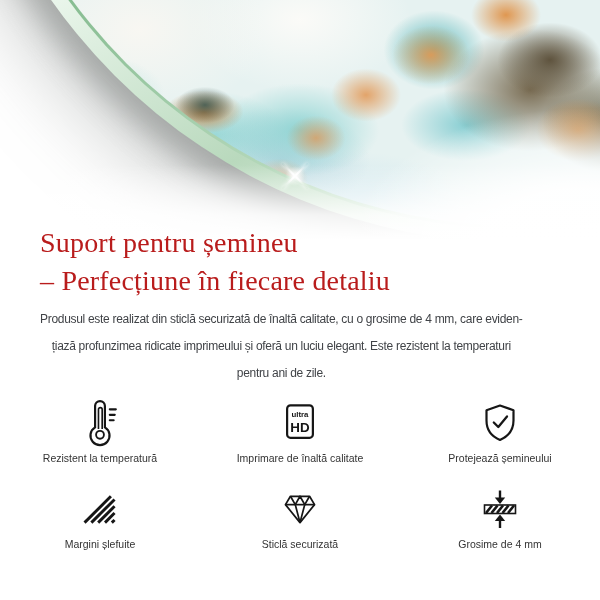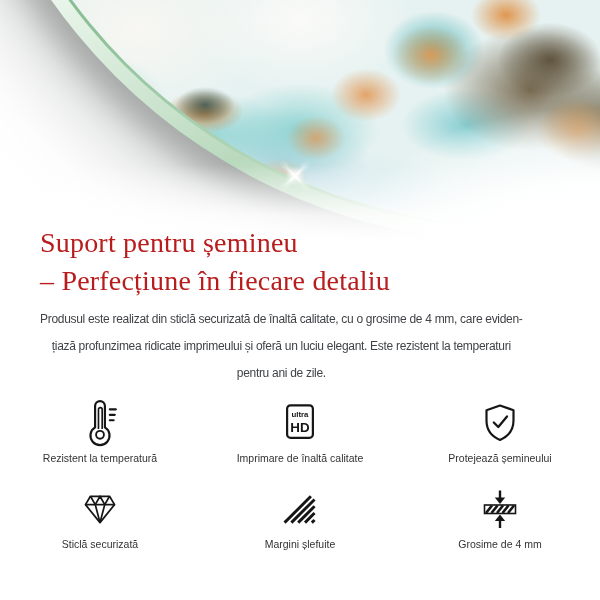--- a/index.html
+++ b/index.html
@@ -151,41 +151,41 @@
       <svg class="ico" width="44" height="44" viewBox="0 0 44 44" fill="none" stroke="#161616">
         <path d="M22 4.5 L35.5 9.2 V19.5 C35.5 29.5 29.5 35.8 22 39 C14.5 35.8 8.5 29.5 8.5 19.5 V9.2 Z" stroke-width="2.2" stroke-linejoin="round"></path>
         <path d="M15.8 21.5 L20.3 26 L29 15.5" stroke-width="2.3" stroke-linecap="round" stroke-linejoin="round"></path>
       </svg>
     </div>
     <div class="feature-label">Protejează șemineului</div>
   </div>
 
   <div class="feature">
     <div class="icon-slot">
-      <svg class="ico" width="40" height="40" viewBox="0 0 44 44" fill="none" stroke="#161616" stroke-width="1.9" stroke-linejoin="round">
-        <path d="M11.5 8 H32.5 L38 17.2 L22 37 L6 17.2 Z"></path>
-        <path d="M6 17.2 H38"></path>
-        <path d="M11.5 8 L16.8 17.2 L22 8 L27.2 17.2 L32.5 8"></path>
-        <path d="M16.8 17.2 L22 37 M27.2 17.2 L22 37"></path>
-      </svg>
-    </div>
-    <div class="feature-label">Sticlă securizată</div>
-  </div>
-
-  <div class="feature">
-    <div class="icon-slot">
       <svg class="ico" width="40" height="40" viewBox="0 0 44 44" fill="none" stroke="#161616" stroke-width="3.2">
         <path d="M5 37 L34 8"></path>
         <path d="M12.5 37 L38 11.5"></path>
         <path d="M20 37 L38 19"></path>
         <path d="M27.5 37 L38 26.5"></path>
         <path d="M35 37 L38 34"></path>
       </svg>
     </div>
     <div class="feature-label">Margini șlefuite</div>
+  </div>
+
+  <div class="feature">
+    <div class="icon-slot">
+      <svg class="ico" width="40" height="40" viewBox="0 0 44 44" fill="none" stroke="#161616" stroke-width="1.9" stroke-linejoin="round">
+        <path d="M11.5 8 H32.5 L38 17.2 L22 37 L6 17.2 Z"></path>
+        <path d="M6 17.2 H38"></path>
+        <path d="M11.5 8 L16.8 17.2 L22 8 L27.2 17.2 L32.5 8"></path>
+        <path d="M16.8 17.2 L22 37 M27.2 17.2 L22 37"></path>
+      </svg>
+    </div>
+    <div class="feature-label">Sticlă securizată</div>
   </div>
 
   <div class="feature">
     <div class="icon-slot">
       <svg class="ico" width="44" height="44" viewBox="0 0 44 44" fill="none">
         <g stroke="#161616">
           <rect x="6.5" y="18" width="31" height="8.5" stroke-width="1.6"></rect>
           <g stroke-width="2.6">
             <path d="M8 26 L14 18.5"></path>
             <path d="M13.5 26 L19.5 18.5"></path>

